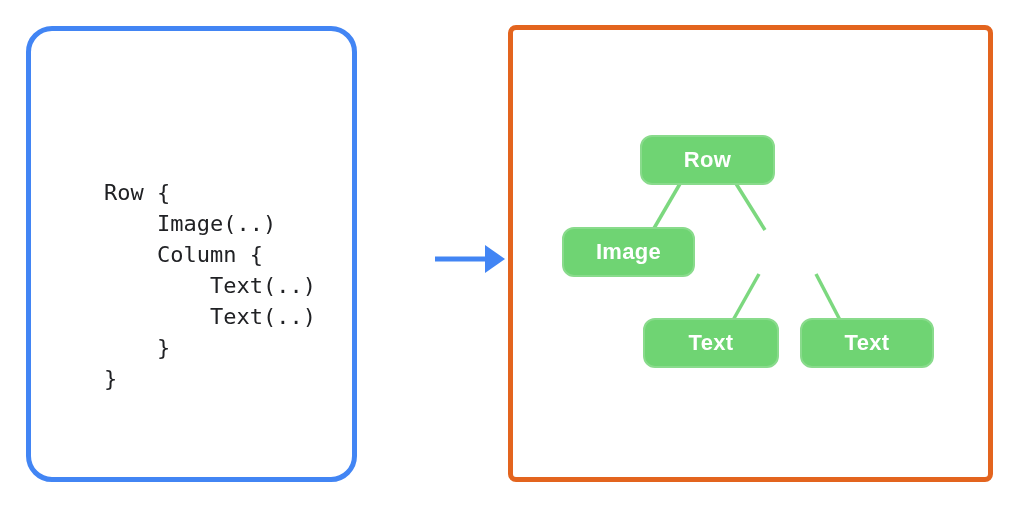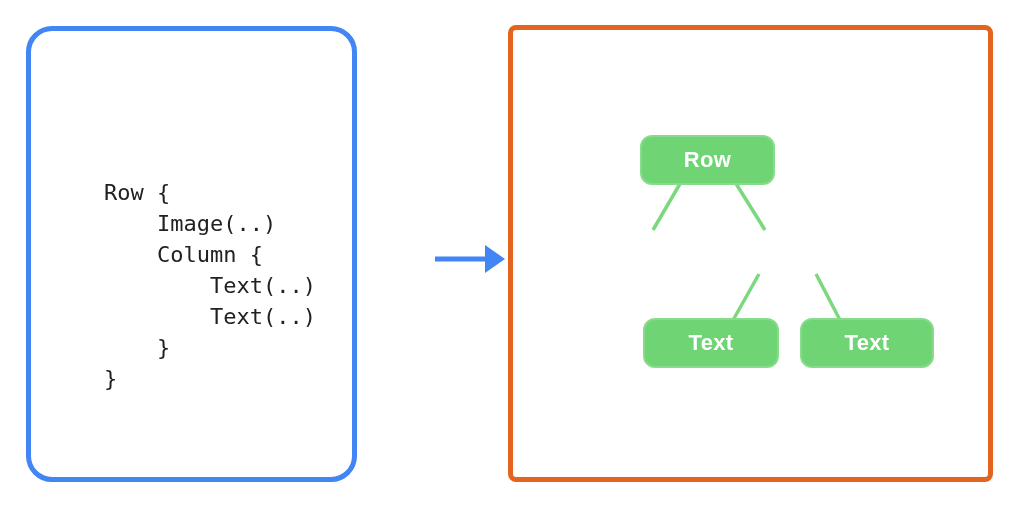--- a/index.html
+++ b/index.html
@@ -117,20 +117,23 @@
       <line x1="168" y1="152" x2="140" y2="200" stroke="#7CD87F" stroke-width="3.5"></line>
       <line x1="222" y1="152" x2="252" y2="200" stroke="#7CD87F" stroke-width="3.5"></line>
       <line x1="246" y1="244" x2="219" y2="292" stroke="#7CD87F" stroke-width="3.5"></line>
       <line x1="303" y1="244" x2="328" y2="292" stroke="#7CD87F" stroke-width="3.5"></line>
     </svg>
 
     <div class="tree-node node-row">
       <span>Row</span>
     </div>
 
+    <div class="tree-node node-image">
+      <span>Image</span>
+    </div>
 
 
     <div class="tree-node node-text1">
       <span>Text</span>
     </div>
 
     <div class="tree-node node-text2">
       <span>Text</span>
     </div>
 

